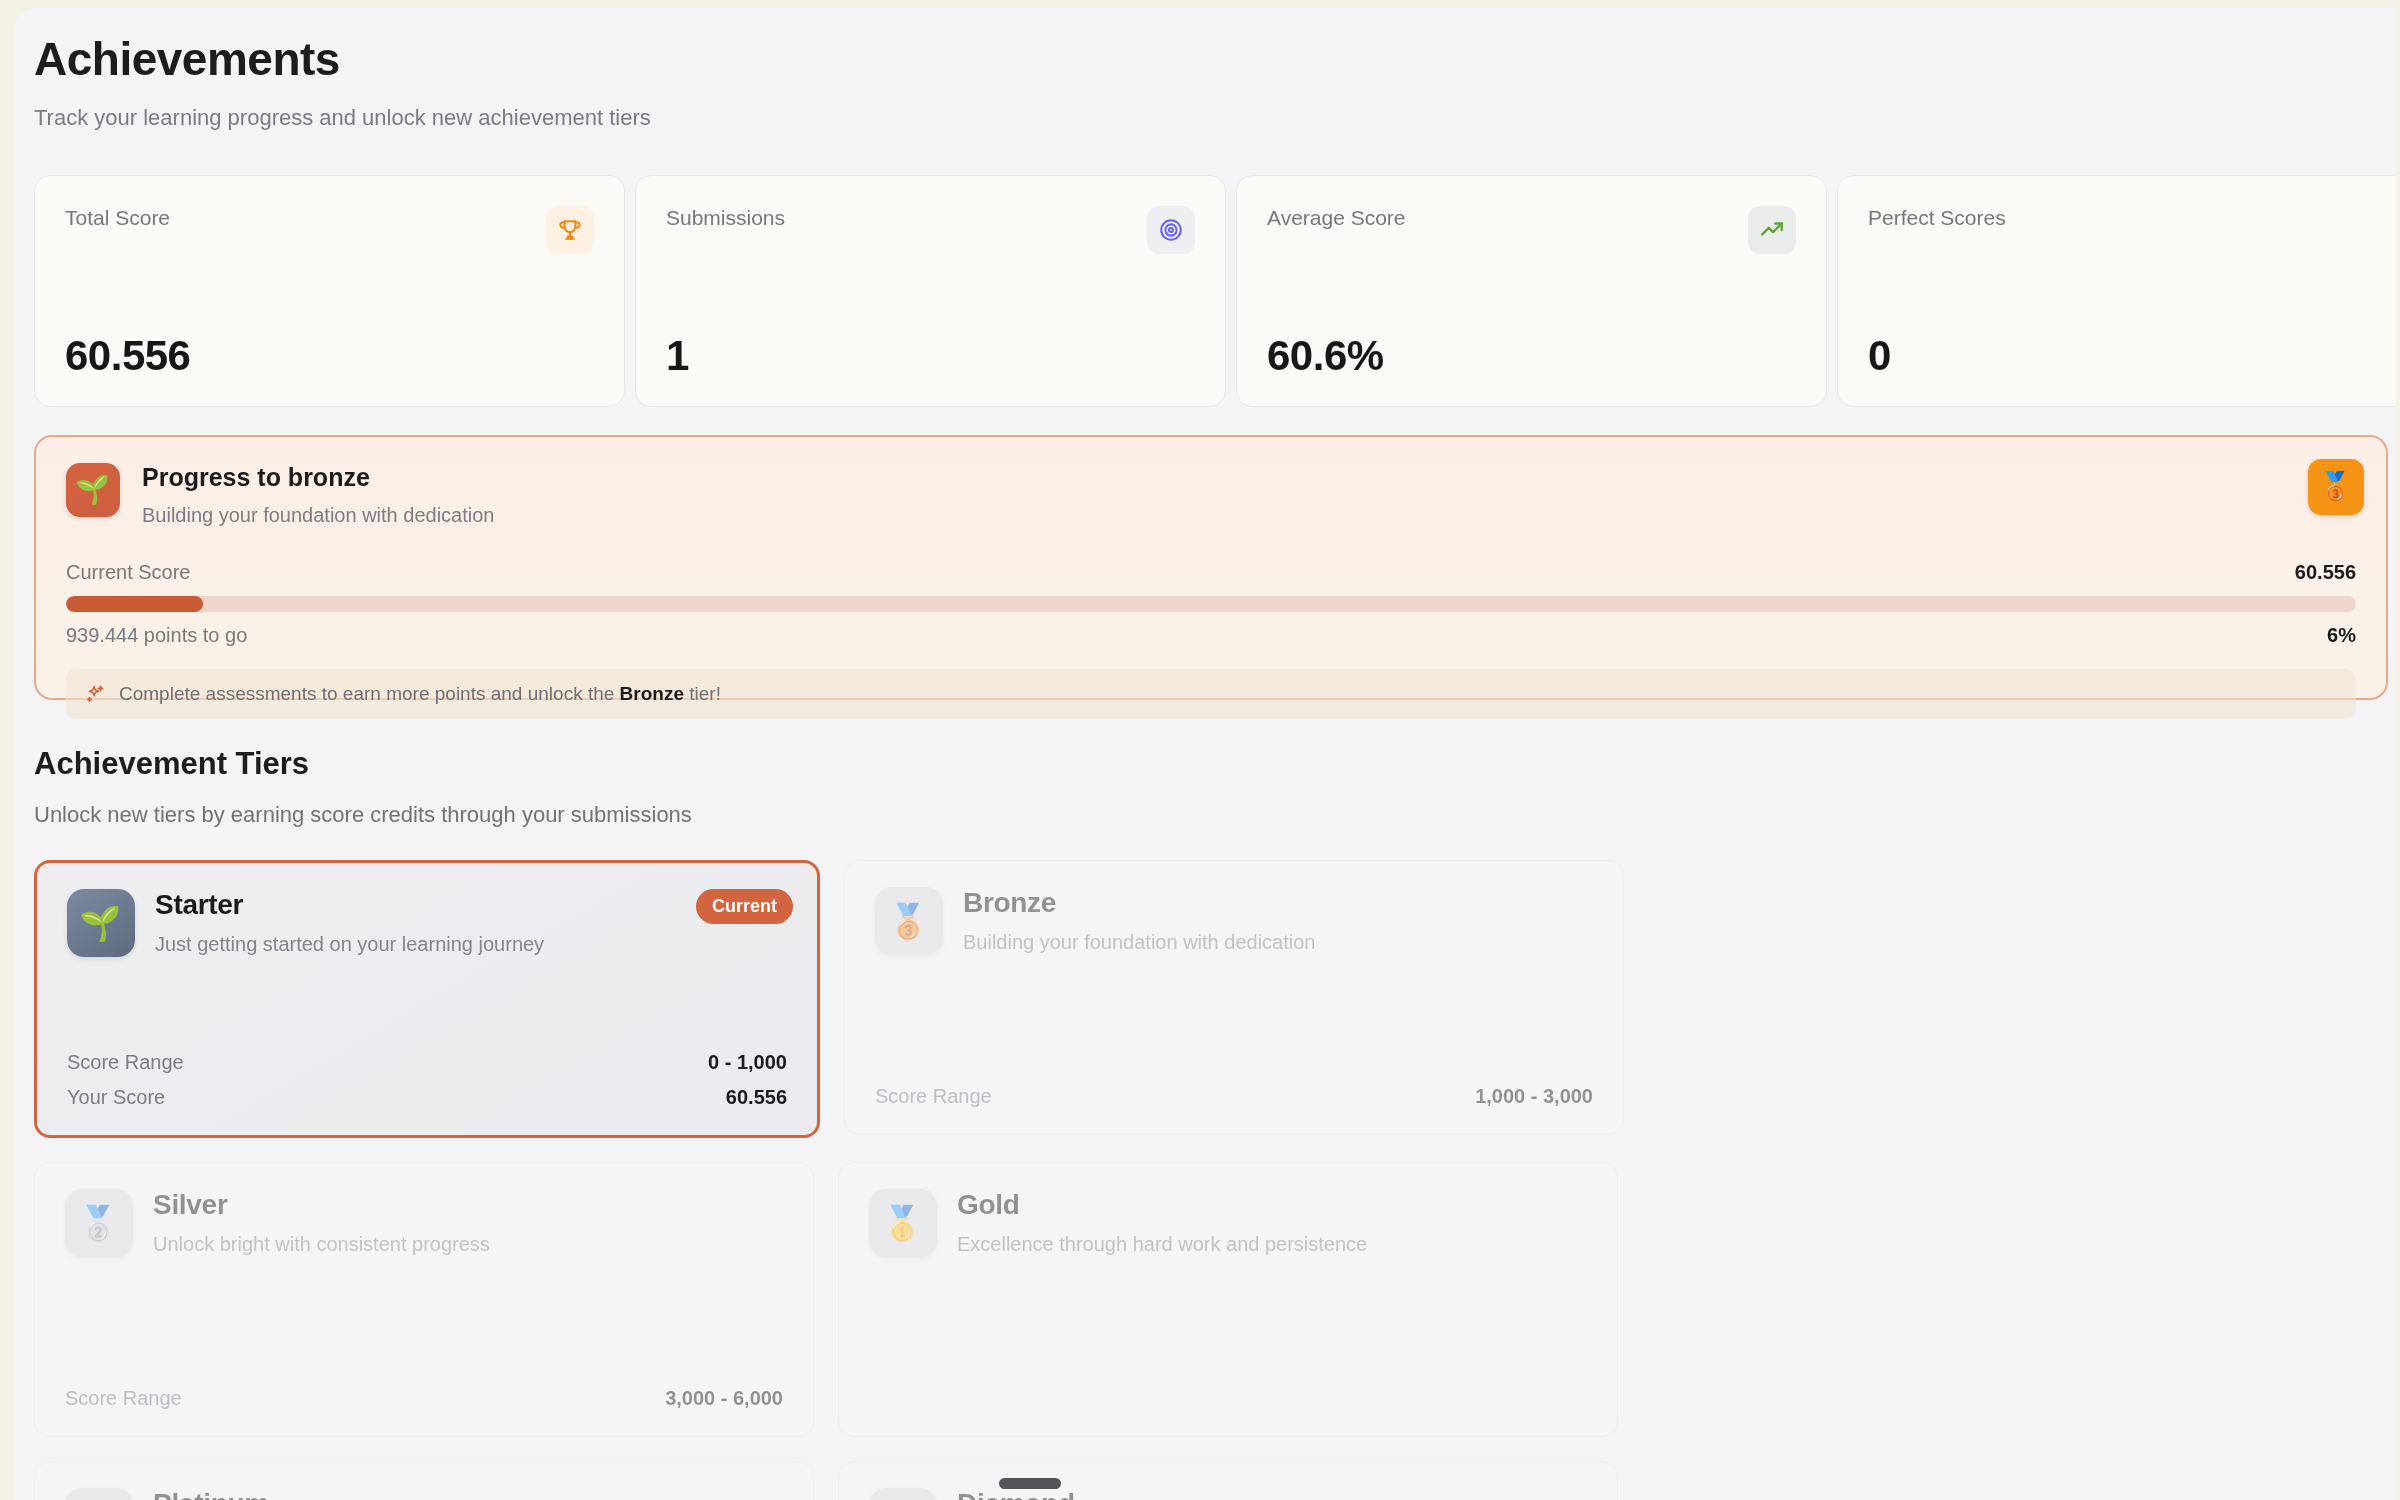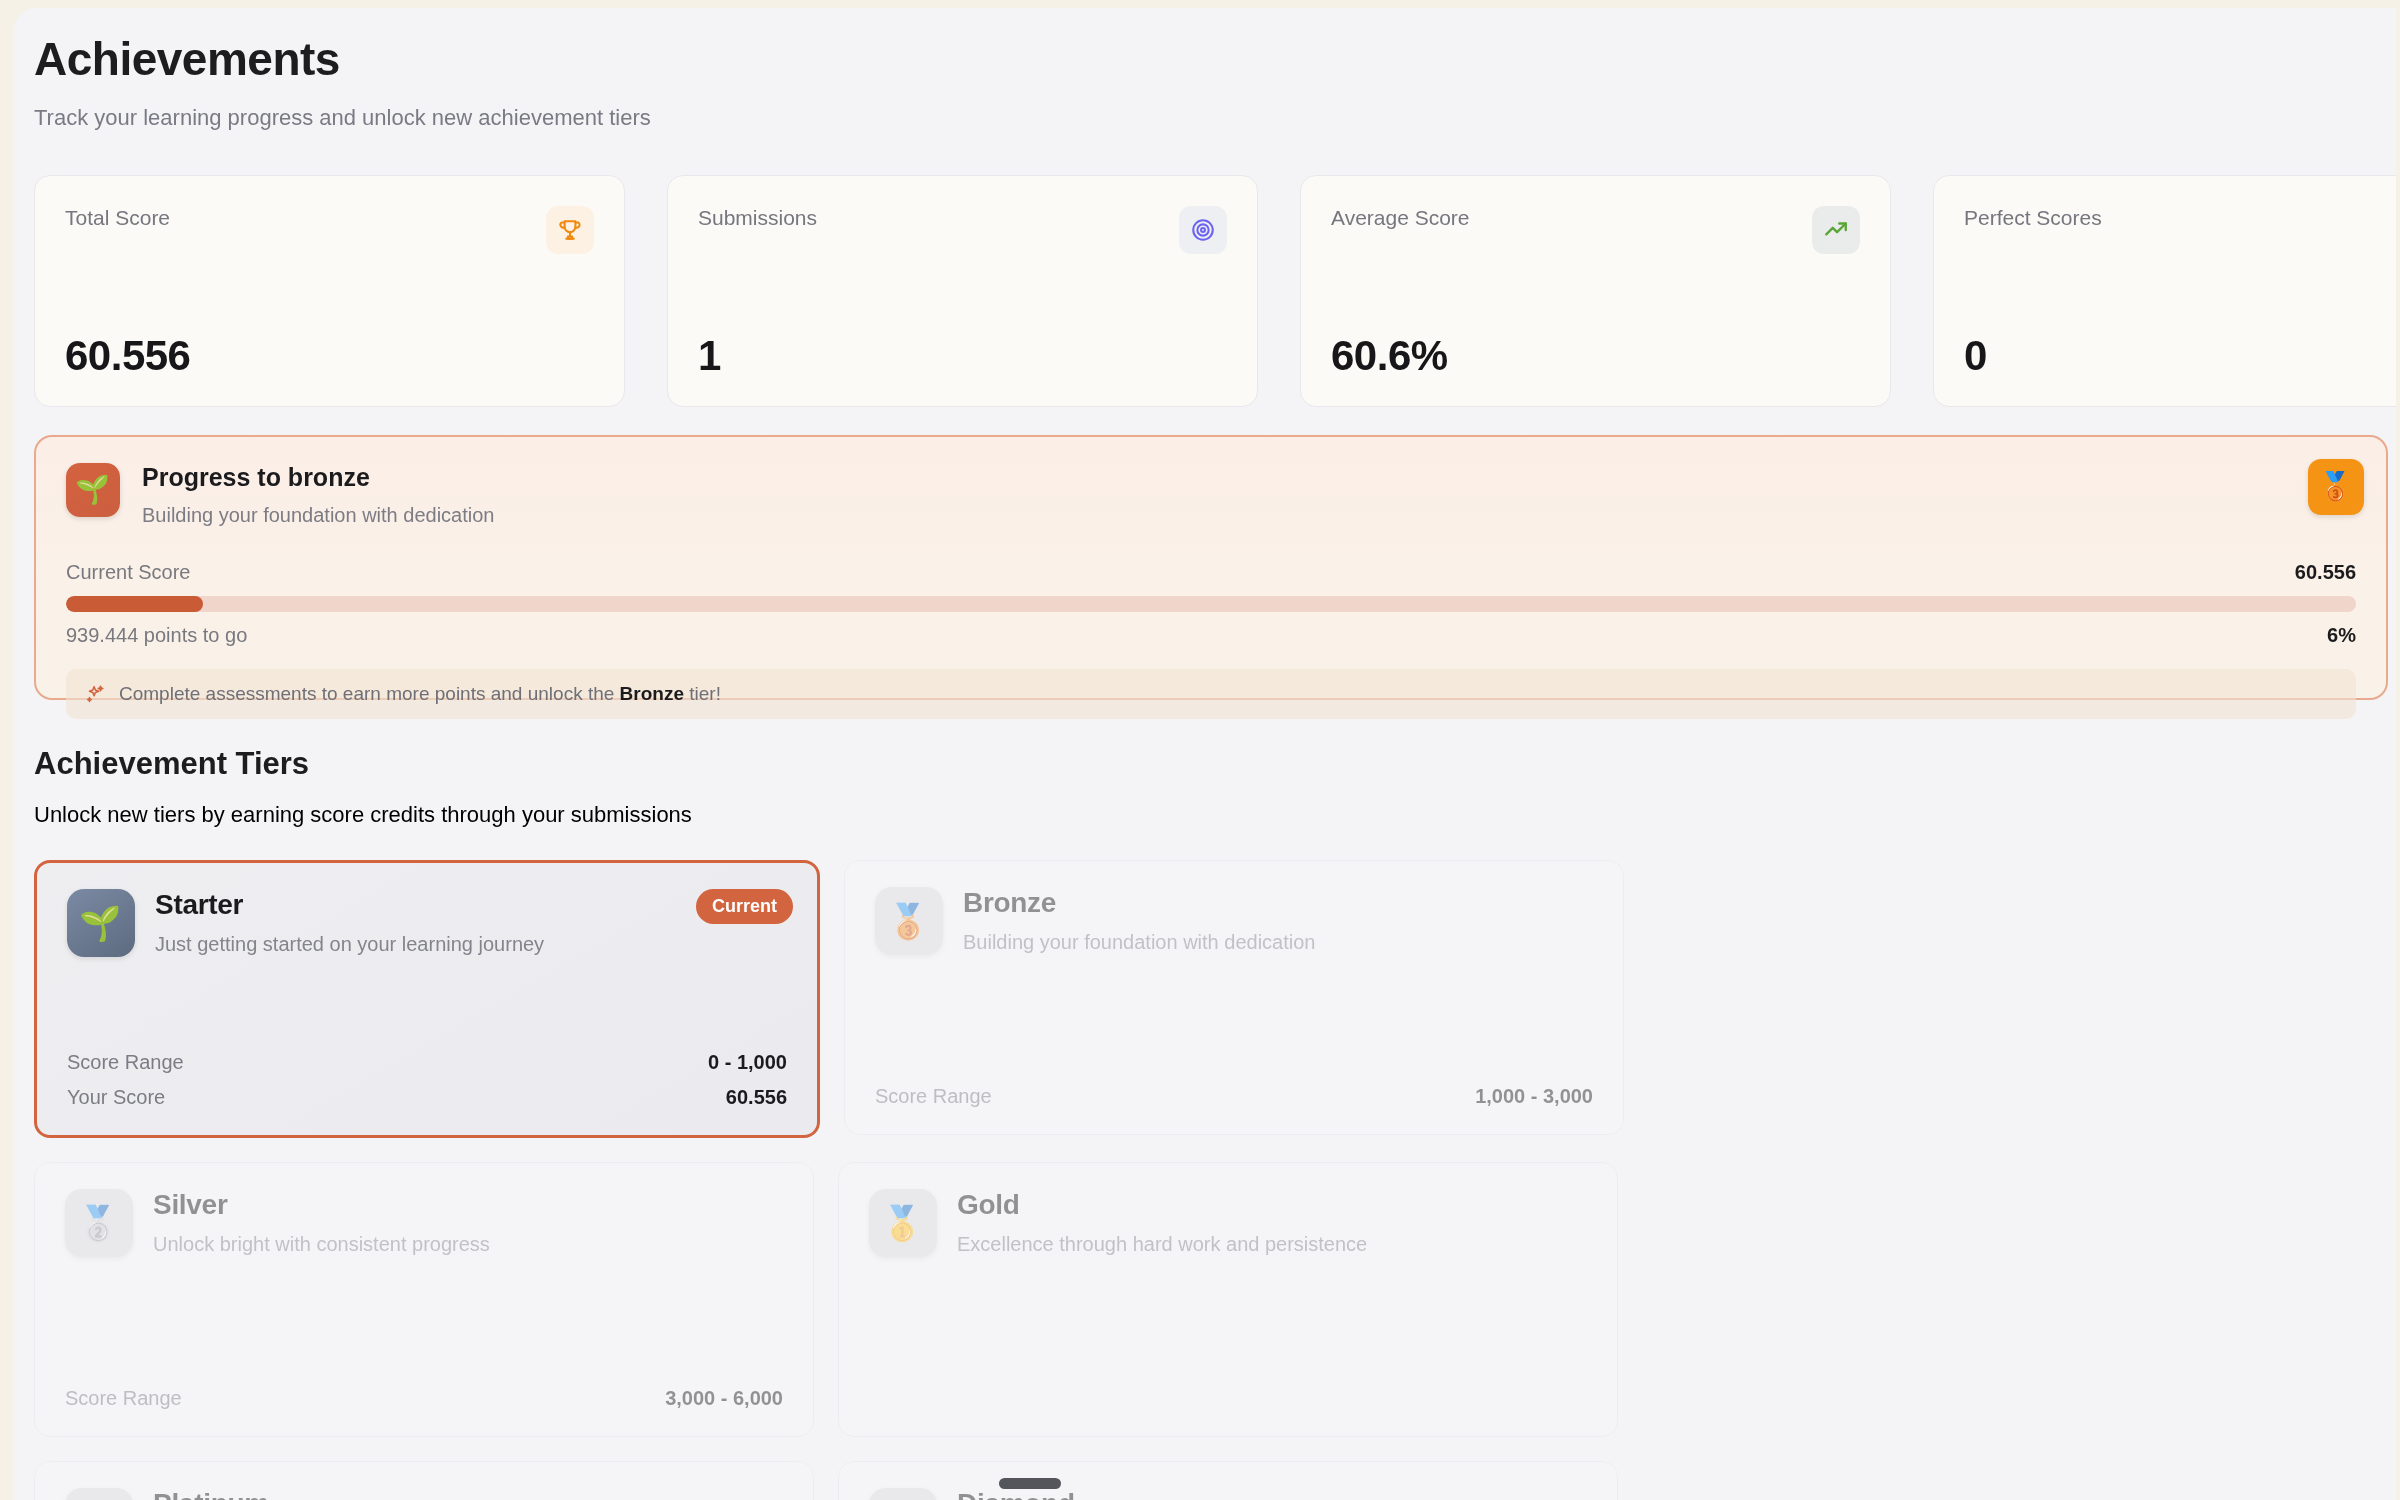--- a/index.html
+++ b/index.html
@@ -23,21 +23,21 @@
   .page-title {
     font-size: 46px; font-weight: bold; color: #1d1d1f;
     letter-spacing: -0.5px; line-height: 1.1;
   }
   .page-sub {
     font-size: 22px; color: #7a7a85; margin-top: 20px;
   }
 
   
   .stats {
-    display: flex; gap: 42px; margin-top: 44px; padding-right: 0;
+    display: flex; gap: 10px; margin-top: 44px; padding-right: 0;
   }
   .stat-card {
     flex: 0 0 591px;
     height: 232px;
     background: #fbfaf7;
     border: 1px solid #e8e8ec;
     border-radius: 16px;
     padding: 30px 30px;
     position: relative;
   }
@@ -107,21 +107,21 @@
     background: rgba(240,227,210,.62);
     border-radius: 10px;
     padding: 14px 18px;
     font-size: 19px; color: #6f6f78;
     display: flex; align-items: center; gap: 13px;
   }
   .pp-hint b { color: #1b1b1e; }
 
   
   .sec-title { font-size: 31px; font-weight: bold; color: #1d1d1f; margin-top: 46px; }
-  .sec-sub   { font-size: 22px; color: #000000; margin-top: 20px; }
+  .sec-sub   { font-size: 22px; color: #737373; margin-top: 20px; }
 
   .tier-grid {
     display: flex; flex-wrap: wrap; gap: 24px; margin-top: 32px;
   }
   .tier-card {
     flex: 0 0 780px;
     height: 275px;
     background: #f7f7f9;
     border: 1px solid #e6e6ea;
     border-radius: 16px;

